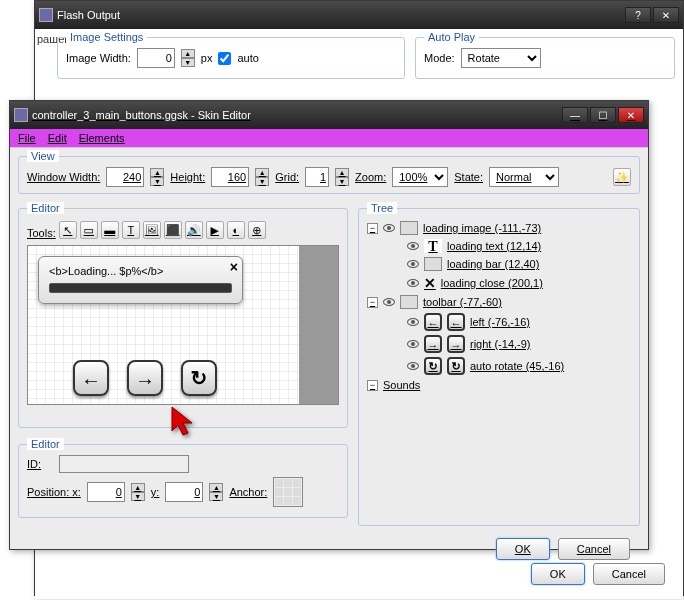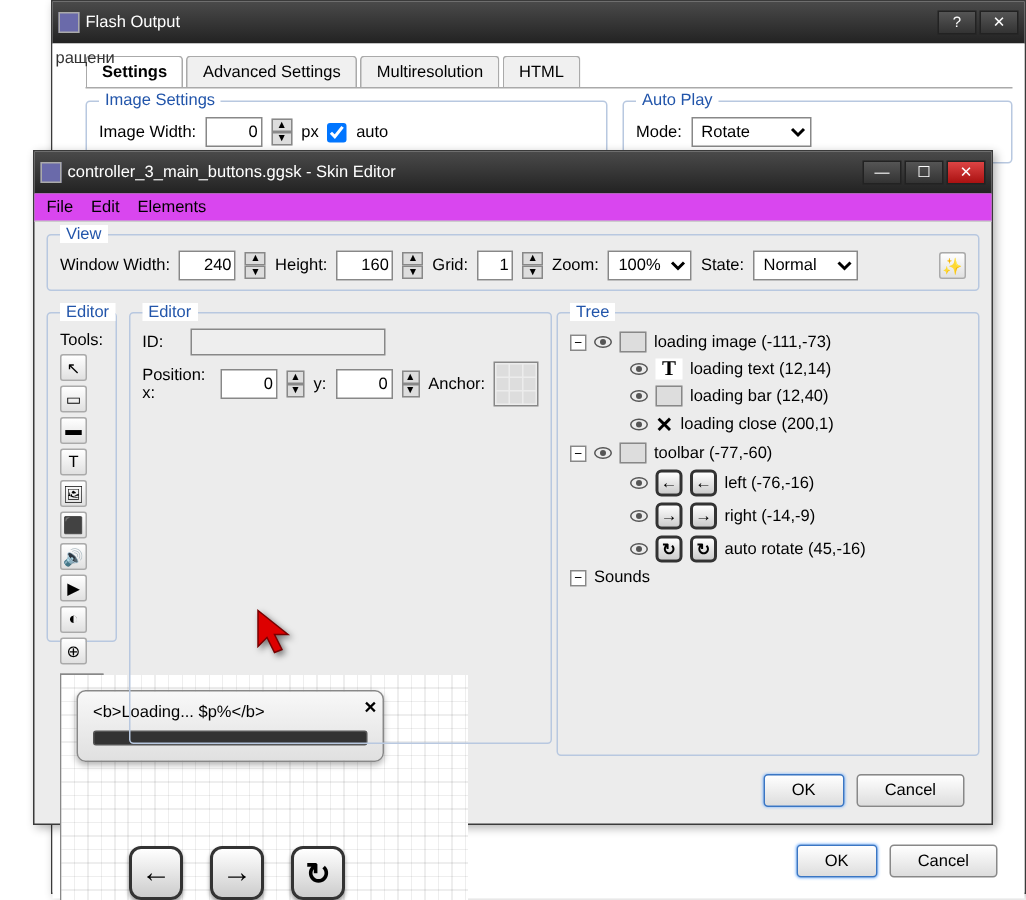--- a/index.html
+++ b/index.html
@@ -23,28 +23,28 @@
 .row { display: flex; align-items: center; gap: 6px; margin-bottom: 4px; }
 .lbl { font-size: 11px; }
 select, input[type=text].num { height: 20px; border: 1px solid #888; font-size: 11px; padding: 0 2px; }
 .num { width: 38px; text-align: right; }
 .spin { display: inline-flex; flex-direction: column; width: 14px; }
 .spin div { height: 9px; border: 1px solid #888; background: #ddd; font-size: 7px; text-align: center; line-height: 7px; cursor: pointer; }
 .btn { height: 22px; padding: 0 18px; border: 1px solid #888; background: linear-gradient(#fff,#ddd); cursor: pointer; border-radius: 3px; }
 .btn.default { border: 1px solid #3a76c4; box-shadow: 0 0 2px #6af; }
 .frag { position: absolute; left: 2px; top: 32px; font-size: 11px; color: #333; }
 
-.win2 { left: 22px; top: 100px; width: 640px; height: 450px; }
+.win2 { left: 9px; top: 100px; width: 640px; height: 450px; text-decoration: underline; }
 .menubar { background: #d946ef; border-bottom: 1px solid #ccc; display: flex; gap: 12px; padding: 3px 8px; }
 .menubar span { cursor: pointer; }
 .win2-body { padding: 8px; height: calc(100% - 24px - 20px); display: flex; flex-direction: column; gap: 6px; }
 .view-row { display: flex; align-items: center; gap: 6px; flex: 1; }
 .toolicon { width: 18px; height: 18px; border: 1px solid #aaa; background: linear-gradient(#fff,#e0e0e0); display: inline-flex; align-items: center; justify-content: center; cursor: pointer; border-radius: 2px; }
 .cols { display: flex; gap: 10px; flex: 1; }
-.col-left { width: 330px; display: flex; flex-direction: row; gap: 8px; }
+.col-left { width: 330px; display: flex; flex-direction: column; gap: 8px; }
 .col-right { flex: 1; }
 .tools-row { display: flex; gap: 3px; align-items: flex-end; flex-wrap: wrap; }
 .canvas-wrap { border: 1px solid #888; background: #999; padding: 0; height: 160px; position: relative; }
 .canvas-grid { position: absolute; left: 0; top: 0; width: 271px; height: 158px; background: repeating-linear-gradient(#fff 0 8px, #eee 8px 9px), repeating-linear-gradient(90deg, #fff 0 8px, #eee 8px 9px); background-blend-mode: multiply; }
 .loading-box { position: absolute; left: 10px; top: 10px; width: 205px; background: linear-gradient(#f8f8f8,#e0e0e0); border: 1px solid #888; border-radius: 6px; padding: 8px 10px 10px; box-shadow: 0 2px 4px rgba(0,0,0,0.3); }
 .close-x { position: absolute; right: 4px; top: 2px; font-size: 14px; font-weight: bold; cursor: pointer; }
 .prog { height: 10px; background: #333; border: 1px solid #555; margin-top: 6px; border-radius: 2px; }
 .circ-btn { width: 36px; height: 36px; border: 2px solid #333; border-radius: 8px; background: linear-gradient(#fff,#ccc); display: flex; align-items: center; justify-content: center; font-size: 20px; font-weight: bold; box-shadow: 0 2px 3px rgba(0,0,0,0.4); cursor: pointer; }
 .nav-btns { position: absolute; bottom: 8px; left: 45px; display: flex; gap: 18px; }
 .cursor-arrow { position: absolute; left: 170px; top: 405px; z-index: 100; pointer-events: none; }
@@ -70,26 +70,20 @@
   <div class="titlebar">
     <span class="ticon"></span>
     <span class="ttext">Flash Output</span>
     <div class="winbtns">
       <div class="winbtn">?</div>
       <div class="winbtn">✕</div>
     </div>
   </div>
   <div class="win1-body">
     <div class="frag">ращени</div>
-    <div class="tabs" style="margin-left:14px;">
-      <div class="tab active">Settings</div>
-      <div class="tab">Advanced Settings</div>
-      <div class="tab">Multiresolution</div>
-      <div class="tab">HTML</div>
-    </div>
     <div style="display:flex; gap:10px; margin-left:14px;">
       <div class="fieldset" style="flex:1;">
         <span class="legend">Image Settings</span>
         <div class="row">
           <span class="lbl">Image Width:</span>
           <input type="text" class="num" value="0" style="">
           <span class="spin">
               <div>▲</div>
               <div>▼</div>
             </span>

